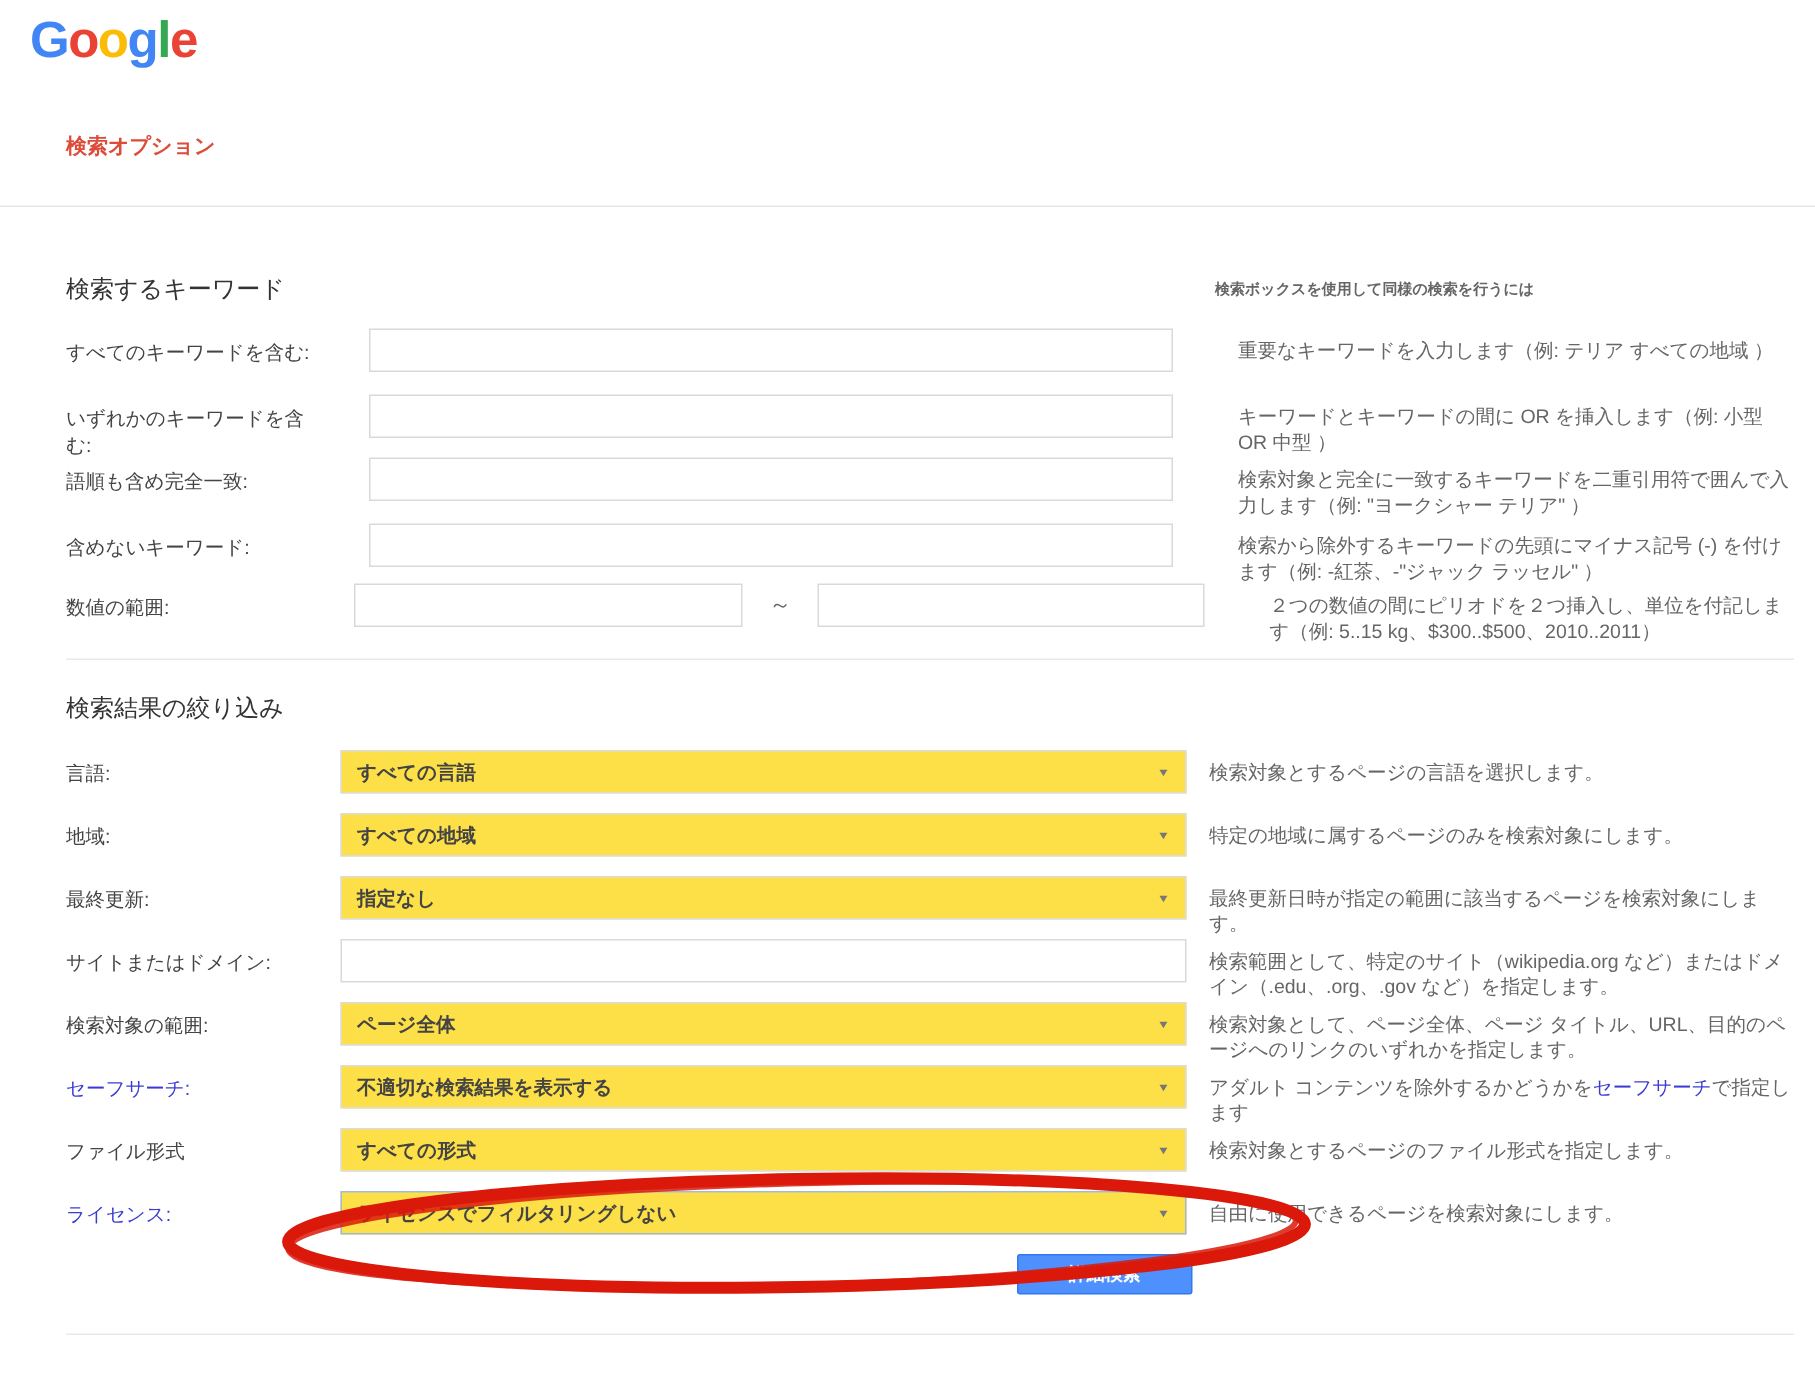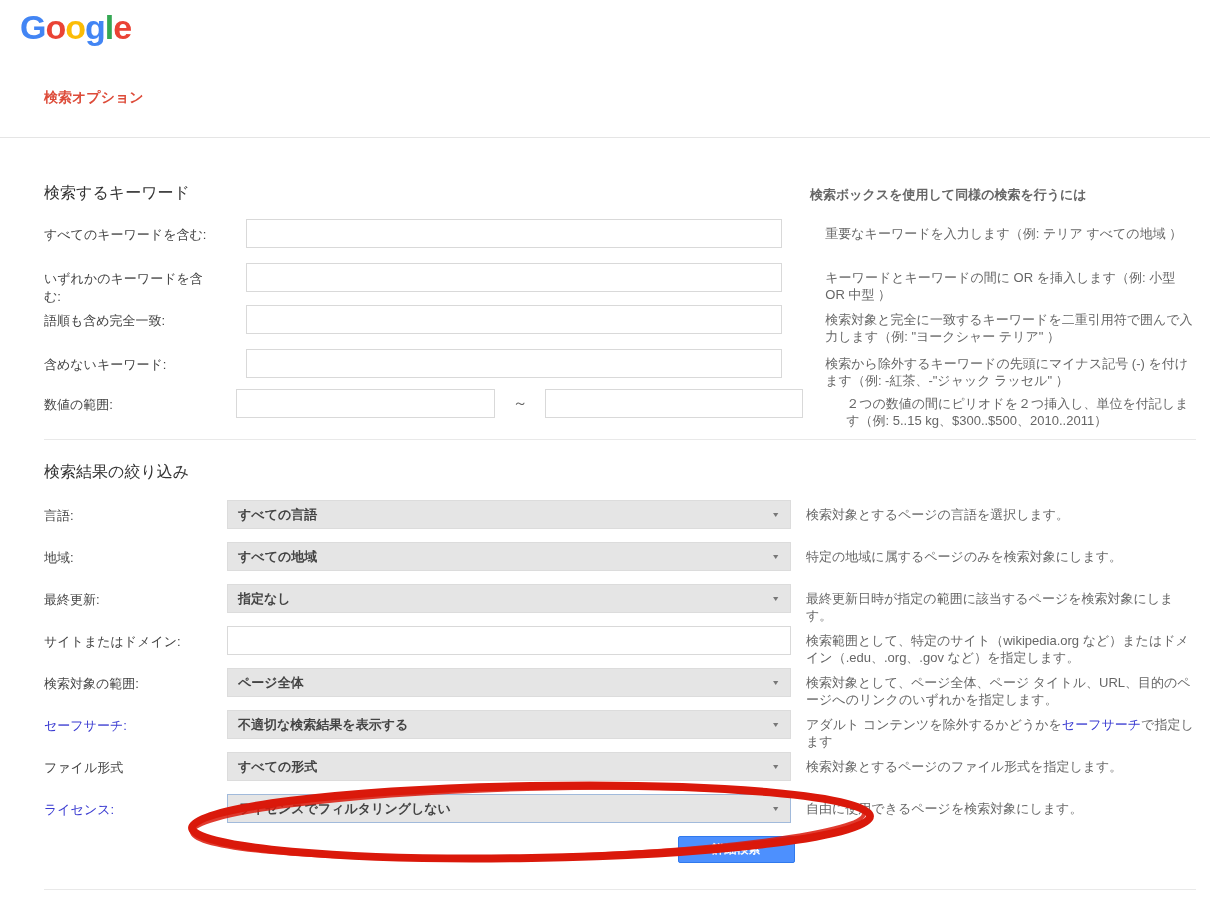--- a/index.html
+++ b/index.html
@@ -10,37 +10,37 @@
   
   .hdr { padding:8px 0 0 20px; }
   .logo { font-size:34px; font-weight:bold; letter-spacing:-1px; cursor:pointer; display:inline-block; }
   .page-title { margin:42px 0 0 24px; font-size:14px; font-weight:bold; color:#dd4b39; }
   .hdr-divider { margin-top:30px; border:none; border-top:1px solid #e5e5e5; width:100%; }
 
   
   .content { padding:0 14px 0 44px; }
   .sec-head-row { display:flex; margin-top:45px; }
   .sec-heading { font-size:16px; font-weight:normal; color:#333; width:766px; }
-  .help-heading { font-size:13px; font-weight:bold; color:#666; padding-top:3px; }
+  .help-heading { font-size:10px; font-weight:bold; color:#666; padding-top:3px; }
 
   .row { display:flex; align-items:flex-start; height:31px; }
   .sec1 .row { margin-bottom:13px;gap:28px; }
   .sec2 .row { margin-bottom:11px; }
   .sec1 { margin-top:15px; }
   .sec2 { margin-top:17px; }
 
   .lbl { width:184px; font-size:13px; color:#444; padding-top:7px; }
   .lbl.link { color:#3a3bd1; }
   .field { width:567px; display:flex; }
   .help { width:392px; margin-left:15px; font-size:13px; color:#666; line-height:17px; padding-top:6px; }
   .help a { color:#3a3bd1; text-decoration:none; }
 
   .txt { width:100%; height:29px; border:1px solid #d9d9d9; background:#fff; font-size:13px; padding:0 8px; font-family:"Liberation Sans", sans-serif; outline:none; }
 
-  .select { width:100%; height:29px; background:#e5e5e5; border:1px solid #dcdcdc; display:flex; align-items:center; justify-content:space-between; padding:0 10px; cursor:pointer; }
+  .select { width:100%; height:29px; background:#fde047; border:1px solid #dcdcdc; display:flex; align-items:center; justify-content:space-between; padding:0 10px; cursor:pointer; }
   .select .sel-val { font-size:13px; font-weight:bold; color:#444; }
   .select .caret { font-size:9px; color:#777; transform:scaleY(.8); }
   .select.focused { border-color:#a1badb; }
 
   .range-field { align-items:center; }
   .range-input { width:259px; }
   .range-input2 { width:258px; }
   .tilde { width:50px; text-align:center; font-size:15px; color:#666; }
 
   .mid-divider { border:none; border-top:1px solid #e9e9e9; margin:19px 0 0 0; width:1152px; }

